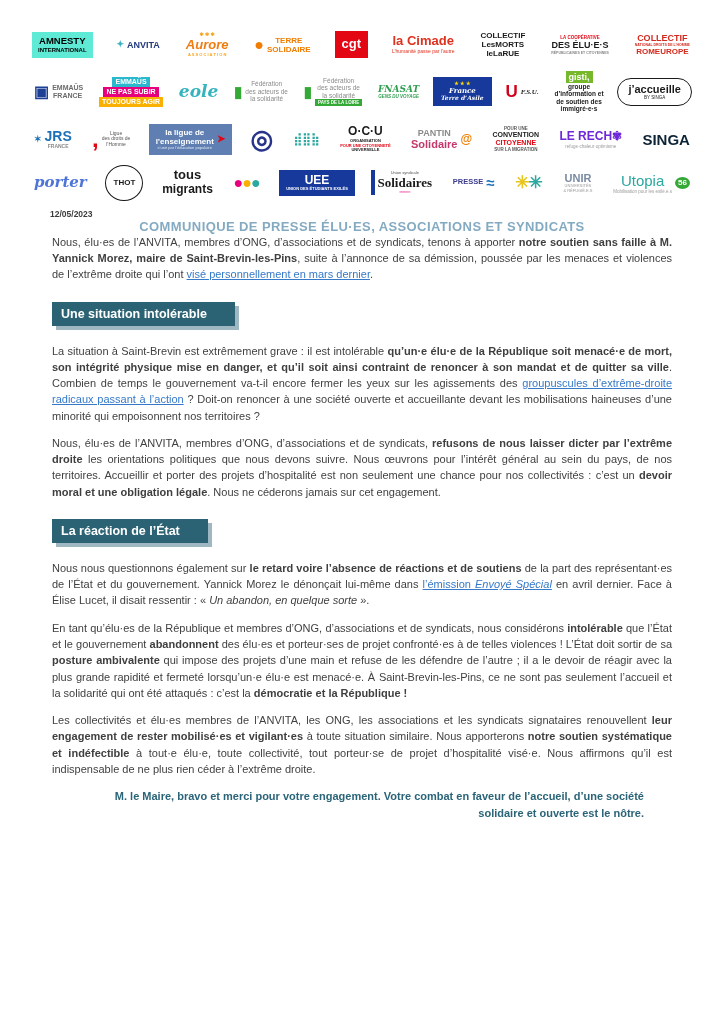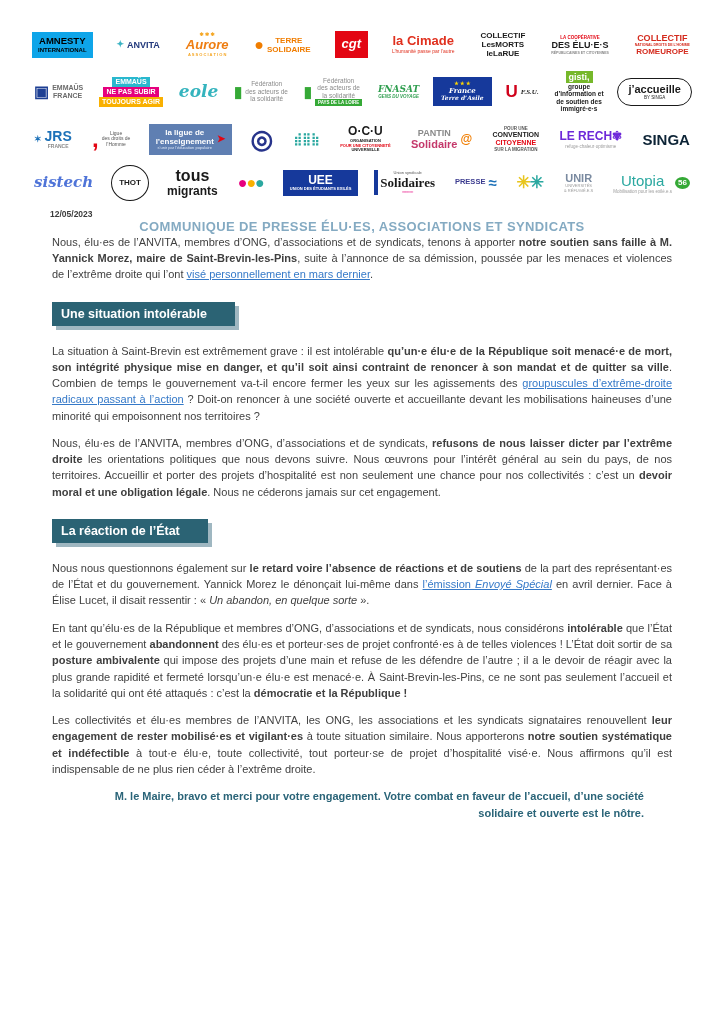--- a/index.html
+++ b/index.html
@@ -29,21 +29,21 @@
   .closing{color:#2a6478;font-weight:bold;text-align:right;font-size:11px;line-height:1.5;
            margin-top:9px;padding:0 28px;}
 </style>
 </head>
 <body>
 
 <div class="page">
 
   <header class="logo-wall">
       <div class="logo-row">
-        <div class="logo-chip" style="background: #0ea5e9; padding: 4px 6px;">
+        <div class="logo-chip" style="background: #5eead4; padding: 4px 6px;">
           <span class="ltxt">
             <span class="lline" style="color: rgb(0, 0, 0); font-size: 9.5px;">AMNESTY</span>
             <span class="lline" style="color: rgb(0, 0, 0); font-size: 6px;">INTERNATIONAL</span>
           </span>
         </div>
         <div class="logo-chip">
           <span class="licon" style="color: rgb(59, 179, 195); font-size: 9px;">✦</span>
           <span class="ltxt">
             <span class="lline" style="color: rgb(35, 58, 125); font-size: 9px;">ANVITA</span>
           </span>
@@ -57,21 +57,21 @@
         </div>
         <div class="logo-chip">
           <span class="licon" style="color: rgb(240, 125, 0); font-size: 16px;">●</span>
           <span class="ltxt">
             <span class="lline" style="color: rgb(240, 125, 0); font-size: 8px;">TERRE</span>
             <span class="lline" style="color: rgb(240, 125, 0); font-size: 8px;">SOLIDAIRE</span>
           </span>
         </div>
         <div class="logo-chip" style="background: rgb(227, 6, 19); padding: 6px 7px;">
           <span class="ltxt">
-            <span class="lline" style="color: rgb(255, 255, 255); font-size: 13px; font-style: italic;">cgt</span>
+            <span class="lline" style="color: rgb(255, 255, 255); font-size: 13px; ">cgt</span>
           </span>
         </div>
         <div class="logo-chip">
           <span class="ltxt">
             <span class="lline" style="color: rgb(224, 48, 30); font-size: 13px;">la Cimade</span>
             <span class="lline" style="color: rgb(224, 48, 30); font-size: 5px; font-weight: normal;">L’humanité passe par l’autre</span>
           </span>
         </div>
         <div class="logo-chip">
           <span class="ltxt">
@@ -228,31 +228,31 @@
         </div>
         <div class="logo-chip">
           <span class="ltxt">
             <span class="lline" style="color: rgb(13, 36, 54); font-size: 15px;">SINGA</span>
           </span>
         </div>
       </div>
       <div class="logo-row">
         <div class="logo-chip">
           <span class="ltxt">
-            <span class="lline" style="color: rgb(79, 116, 216); font-size: 15px; font-family: &quot;DejaVu Serif&quot;, serif; font-style: italic;">sistech</span>
+            <span class="lline" style="color: rgb(79, 116, 216); font-size: 15px; font-family: &quot;DejaVu Serif&quot;, serif; font-style: italic;">porter</span>
           </span>
         </div>
         <div class="logo-chip" style="border: 1.5px solid rgb(26, 26, 26); border-radius: 50%; width: 32px; height: 32px; justify-content: center;">
           <span class="ltxt">
             <span class="lline" style="color: rgb(26, 26, 26); font-size: 8px;">THOT</span>
           </span>
         </div>
         <div class="logo-chip">
           <span class="ltxt">
-            <span class="lline" style="color: rgb(26, 26, 26); font-size: 16px;">tous</span>
+            <span class="lline" style="color: rgb(26, 26, 26); font-size: 13px;">tous</span>
             <span class="lline" style="color: rgb(26, 26, 26); font-size: 12px;">migrants</span>
           </span>
         </div>
         <div class="logo-chip">
           <span class="licon" style="color: rgb(230, 0, 126); font-size: 16px;">●</span>
           <span class="licon" style="color: rgb(249, 176, 0); font-size: 16px;">●</span>
           <span class="licon" style="color: rgb(43, 168, 160); font-size: 16px;">●</span>
         </div>
         <div class="logo-chip" style="background: rgb(22, 57, 155); padding: 4px 7px;">
           <span class="ltxt">

